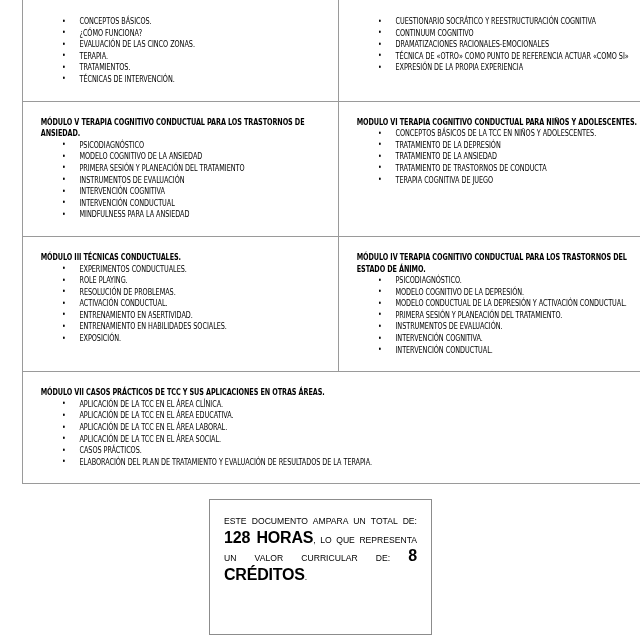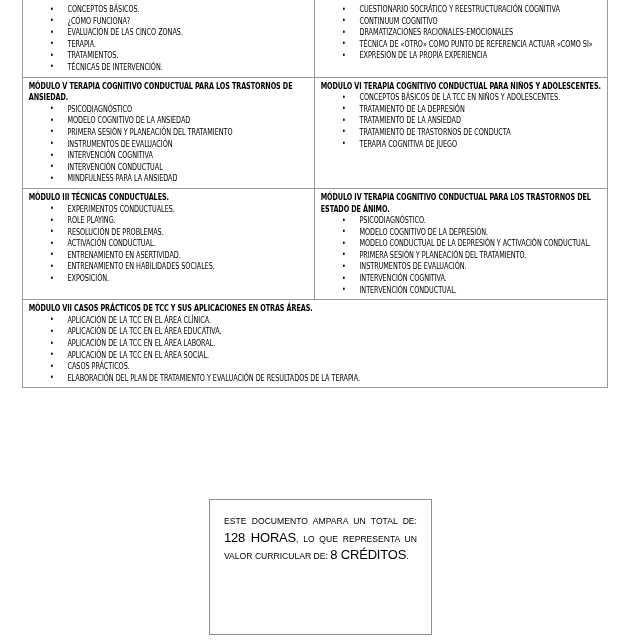--- a/index.html
+++ b/index.html
@@ -21,21 +21,21 @@
     position: absolute;
     left: 22px;
     top: -1px;
     width: 585px;
     border-collapse: collapse;
     table-layout: fixed;
   }
   #curriculum-table td {
     border: 1px solid #9a9a9a;
     vertical-align: top;
-    padding: 0;
+    padding: 12px;
   }
   #curriculum-table td.col-l { width: 291px; }
   #curriculum-table td.col-r { width: 292px; }
 
   .cell-inner {
     padding: 2px 4px 3px 4px;
   }
 
   .module-title {
     font-family: "DejaVu Sans Condensed", "Liberation Sans Narrow", "Liberation Sans", sans-serif;
@@ -99,22 +99,22 @@
   .cert-statement {
     font-family: "Liberation Sans", sans-serif;
     font-size: 8.6px;
     line-height: 15.5px;
     text-align: justify;
     text-align-last: left;
     text-transform: uppercase;
     margin: 0;
   }
   .cert-statement .big {
-    font-size: 13px;
-    font-weight: normal;
+    font-size: 16px;
+    font-weight: bold;
     letter-spacing: -0.2px;
   }
   .cert-lines {
     margin-top: 20px;
   }
   .cert-line {
     font-family: "Liberation Sans", sans-serif;
     font-size: 8.6px;
     line-height: 11px;
     margin-bottom: 13px;

